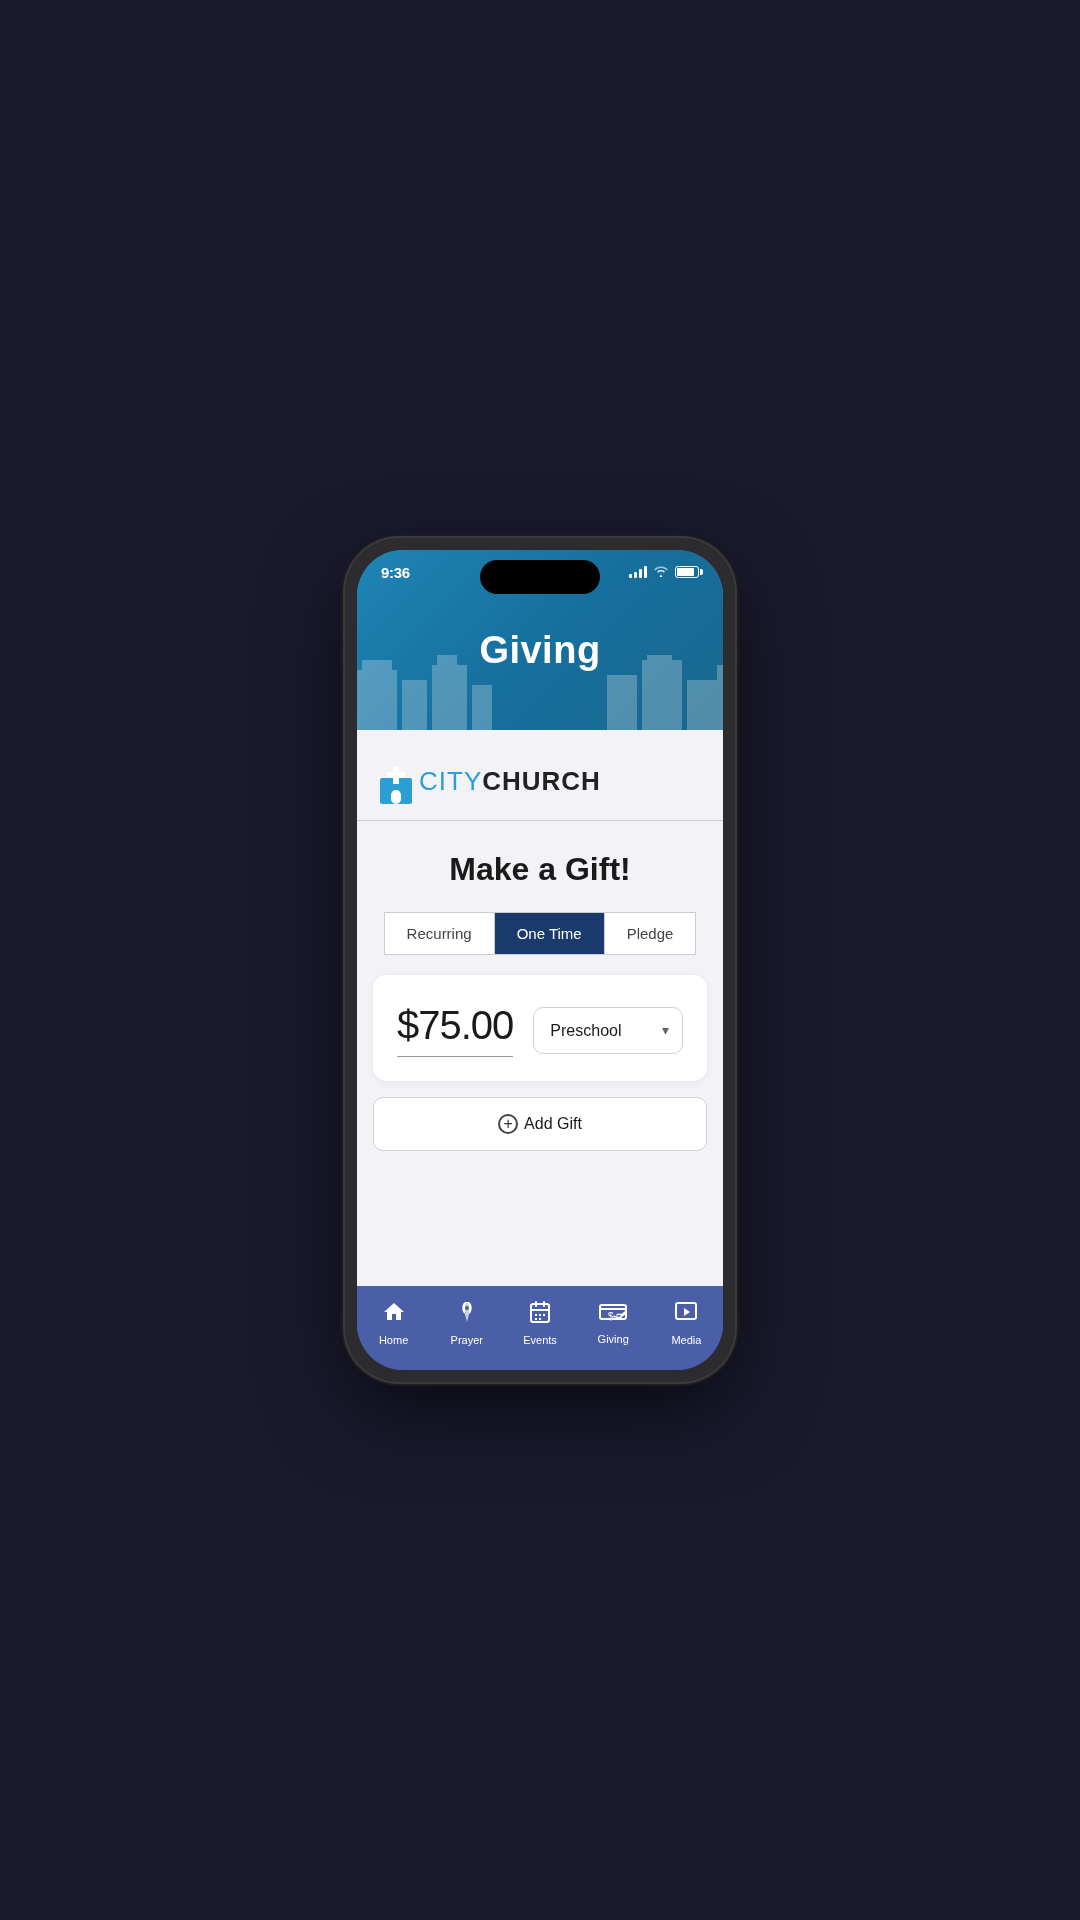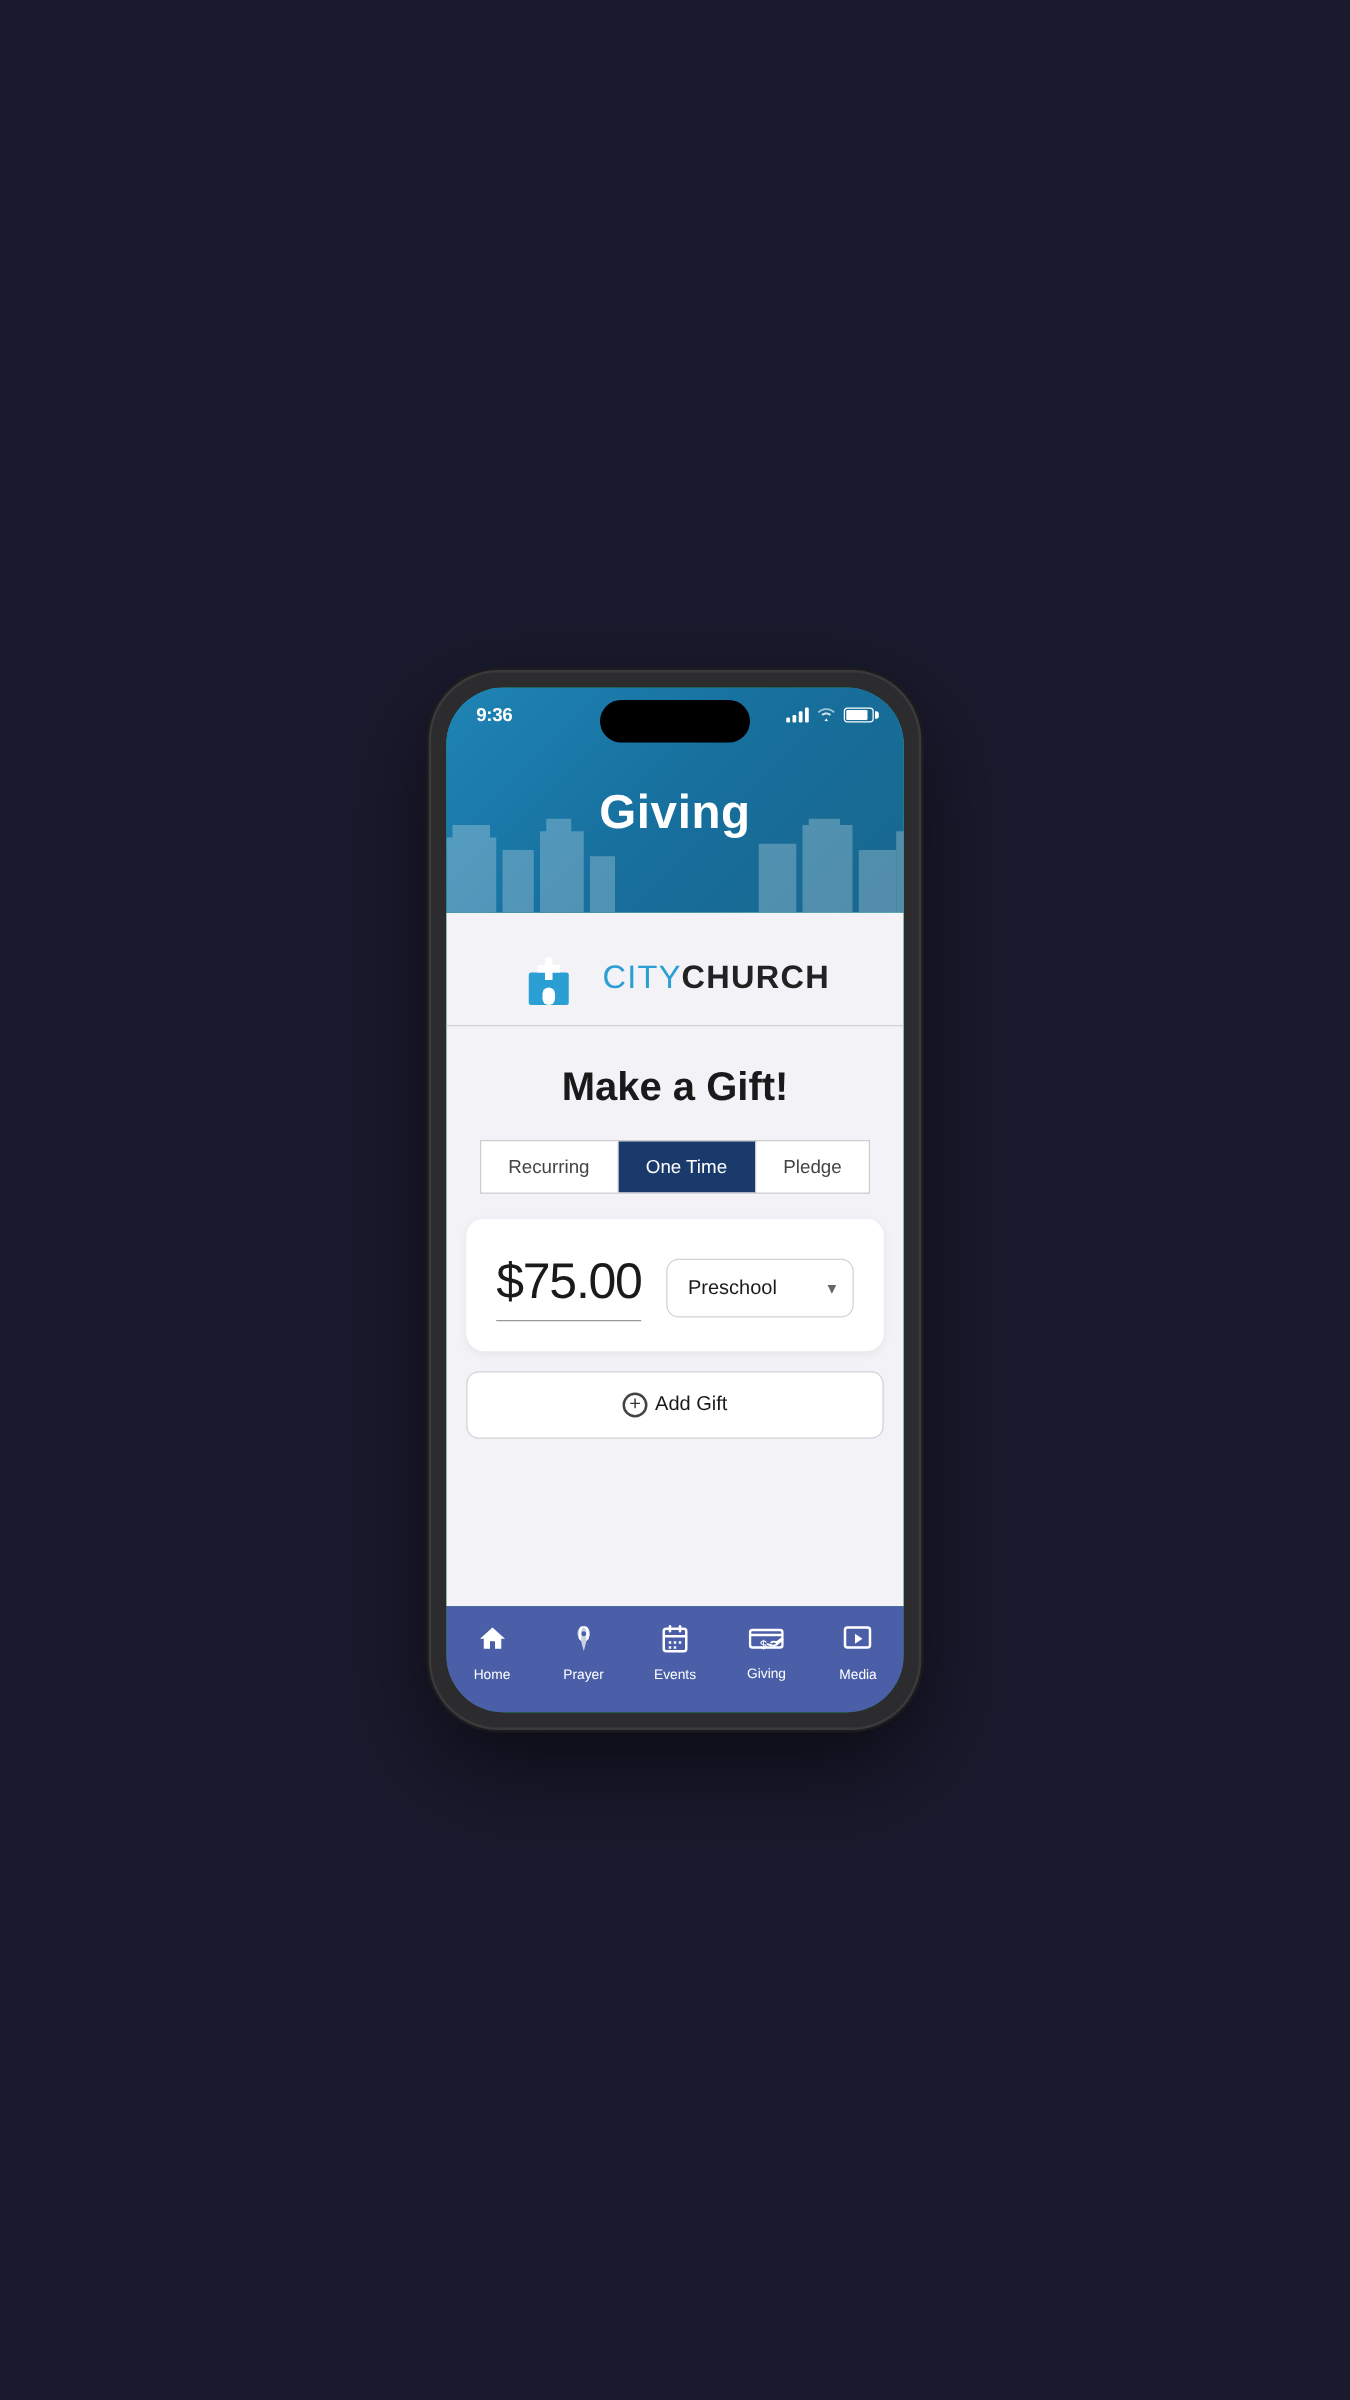--- a/index.html
+++ b/index.html
@@ -23,21 +23,21 @@
       position: relative;
       box-shadow:
         0 0 0 2px #3a3a3c,
         0 0 0 4px #1c1c1e,
         0 30px 80px rgba(0,0,0,0.6);
     }
 
     .phone-inner {
       width: 100%;
       height: 100%;
-      background: #15803d;
+      background: #1d4ed8;
       border-radius: 46px;
       overflow: hidden;
       display: flex;
       flex-direction: column;
       position: relative;
     }
 
     
     .status-bar {
       position: absolute;
@@ -171,25 +171,25 @@
       background: #f2f2f7;
       overflow-y: auto;
       display: flex;
       flex-direction: column;
       align-items: center;
       padding: 0 0 10px;
     }
 
     
     .logo-section {
-      padding: 28px 4px 16px;
-      display: flex;
-      align-items: center;
-      justify-content: center;
-      gap: 20px;
+      padding: 28px 16px 16px;
+      display: flex;
+      align-items: center;
+      justify-content: flex-start;
+      gap: 0;
       width: 100%;
       border-bottom: 1px solid #d1d1d6;
     }
 
     .logo-icon {
       width: 46px;
       height: 46px;
     }
 
     .logo-text {

